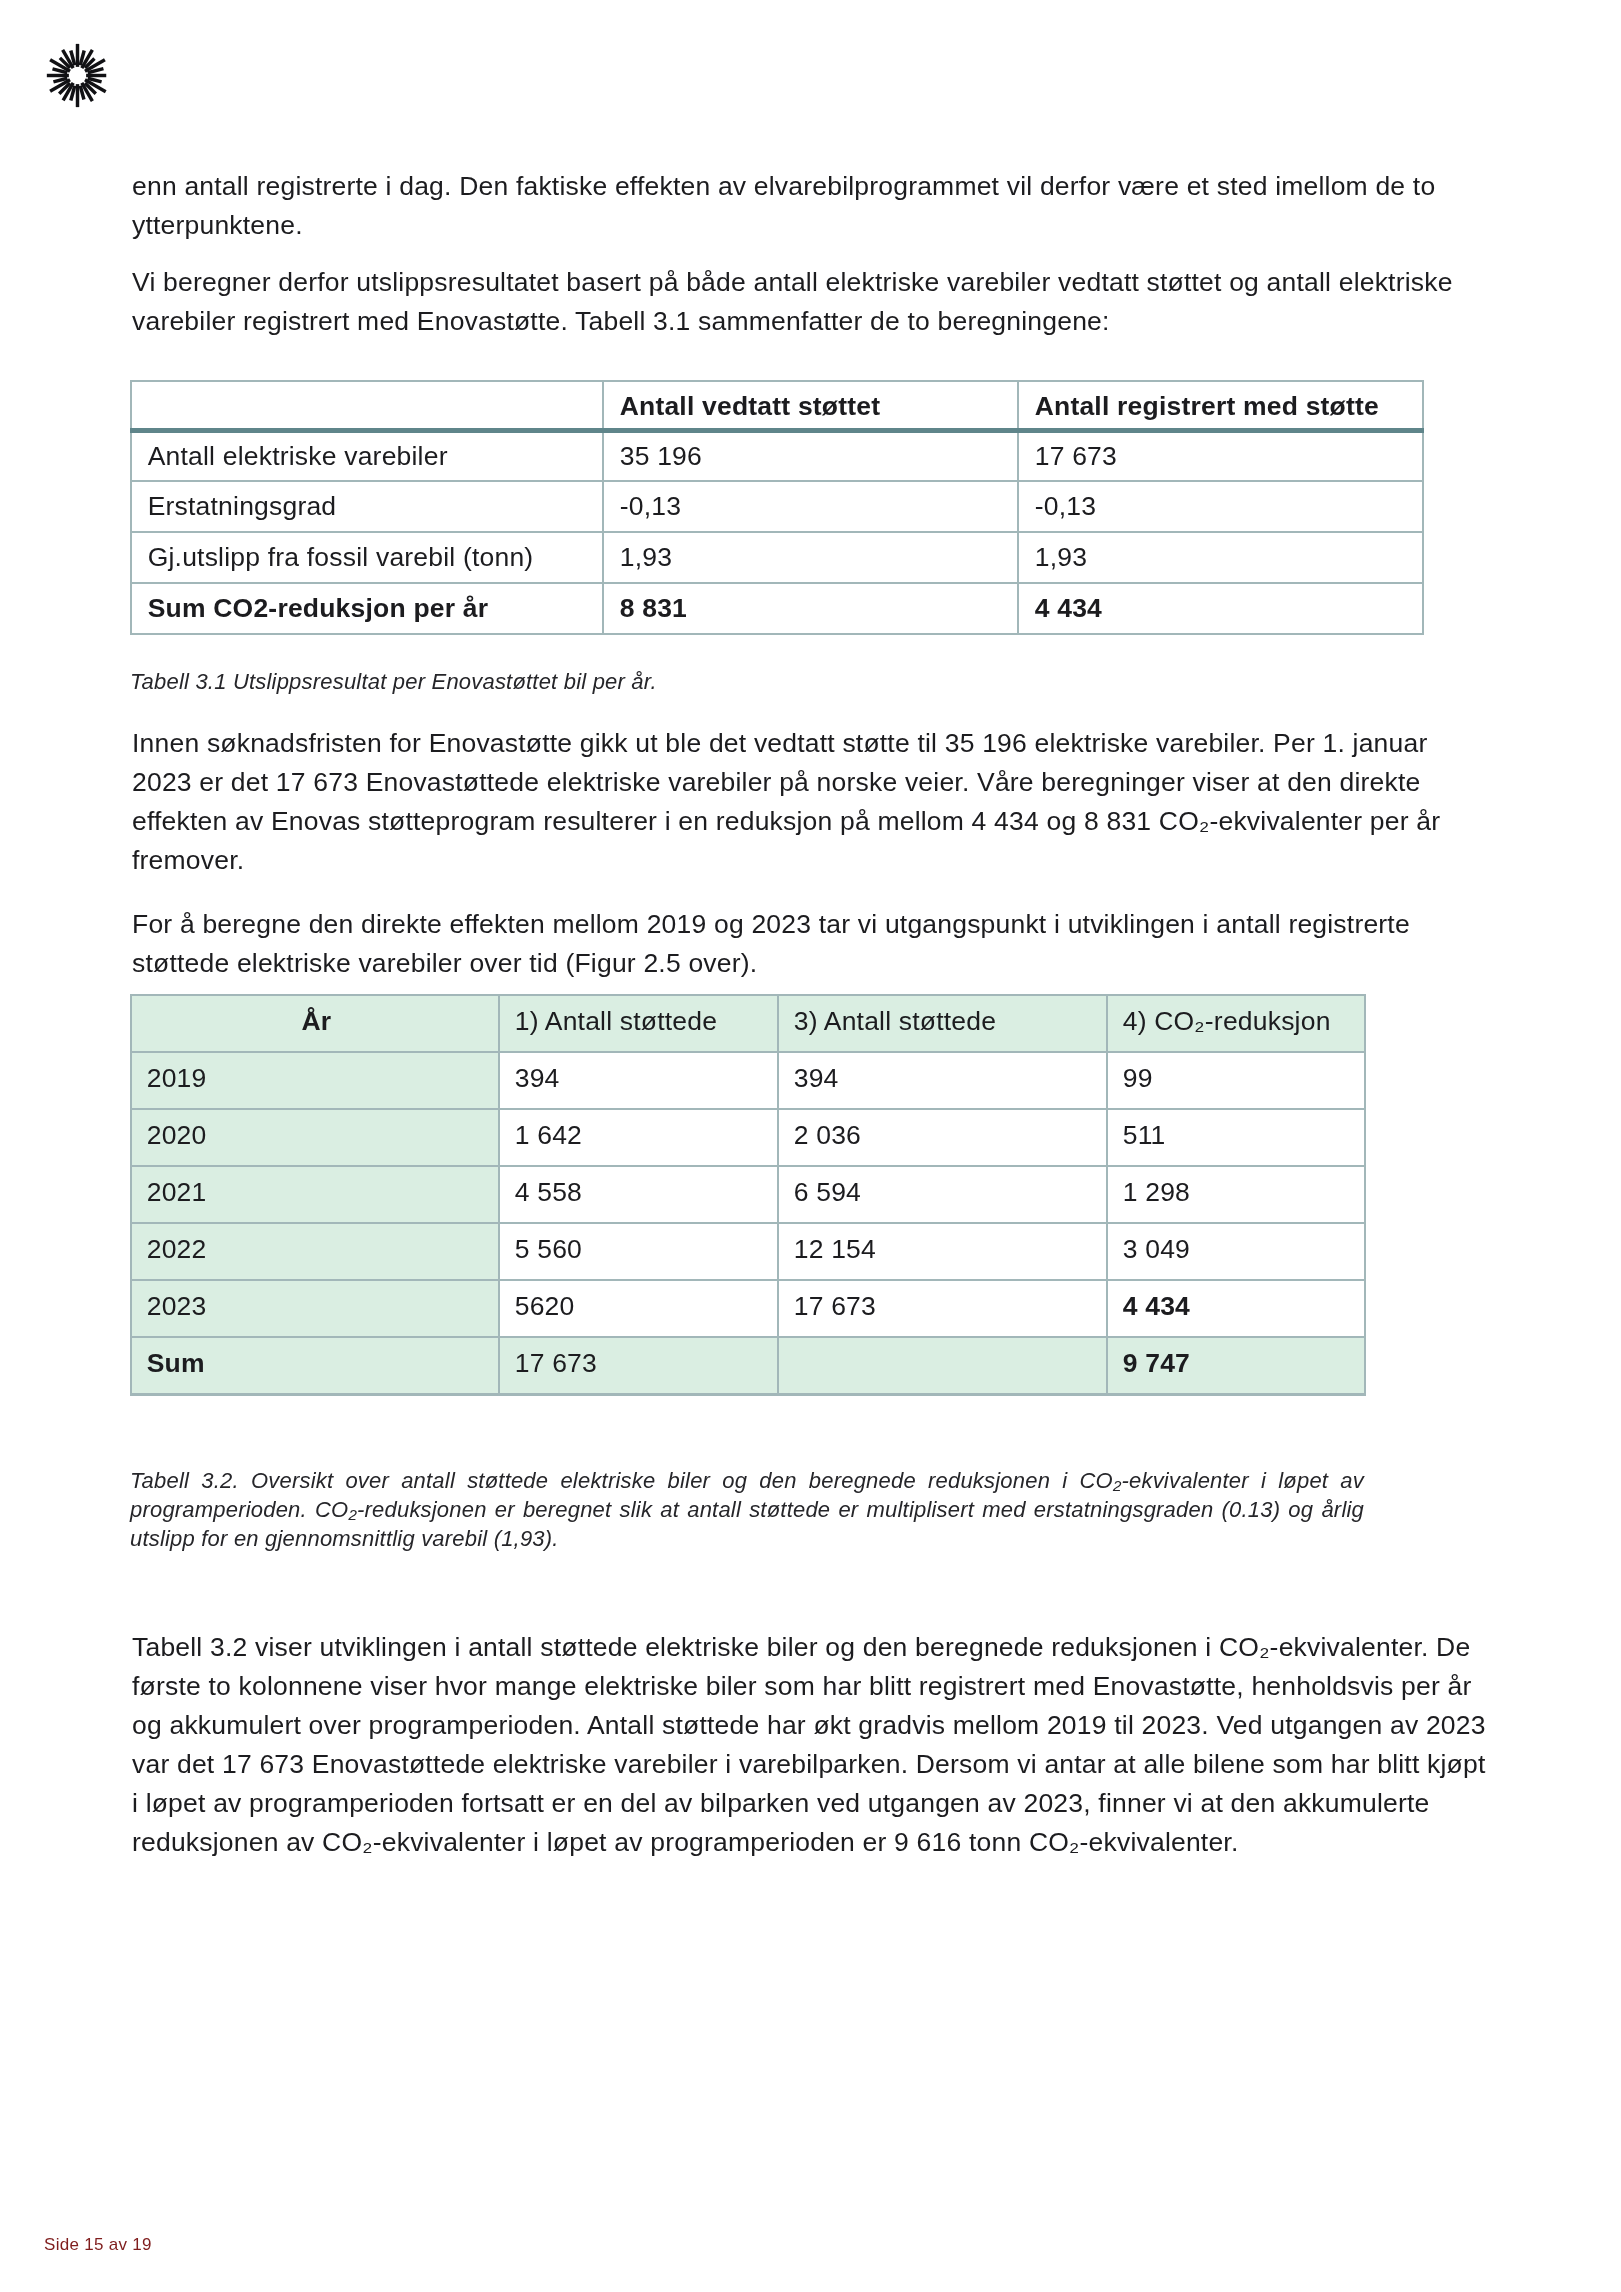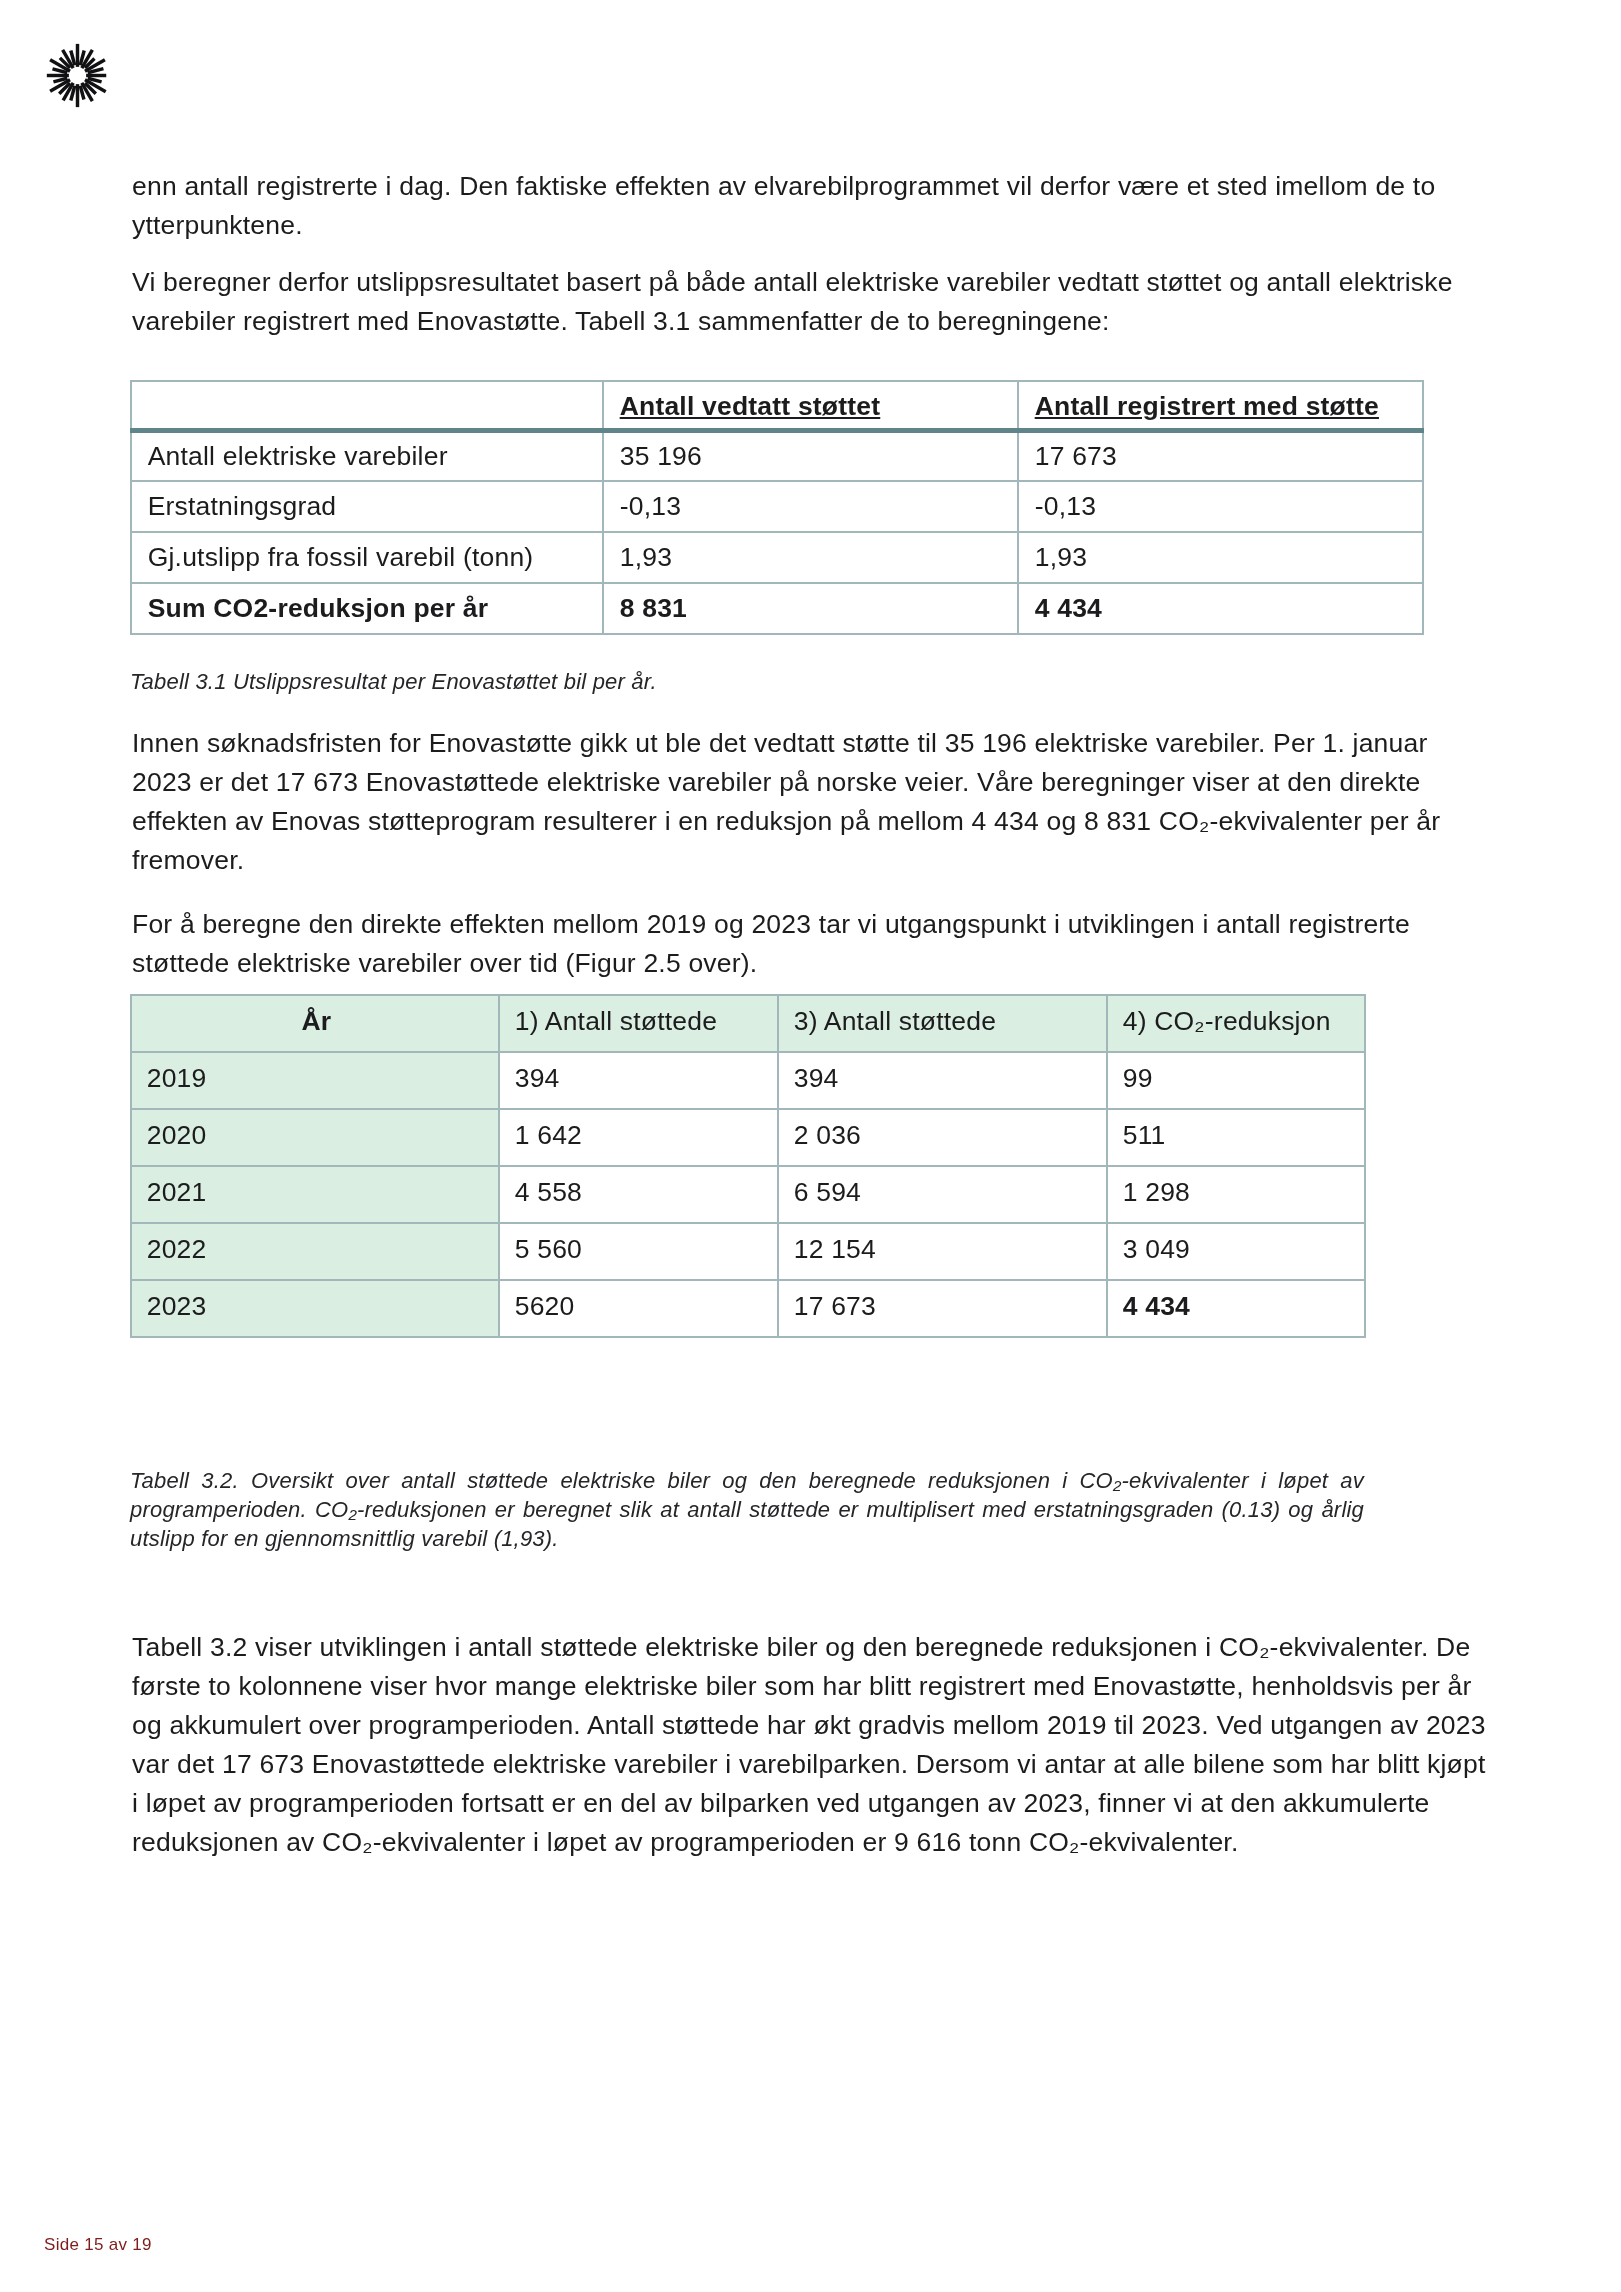--- a/index.html
+++ b/index.html
@@ -33,21 +33,21 @@
   #c2{top:1466px;width:1234px;text-align:justify;}
   table{border-collapse:collapse;table-layout:fixed;}
   th,td{box-sizing:border-box;}
   
   .t1{position:absolute;left:130px;top:380px;width:1292px;}
   .t1 th,.t1 td{
     border:2px solid var(--border-light);
     font-size:26.5px;text-align:left;vertical-align:top;
     padding:8.8px 13.7px 0 15.7px;font-weight:normal;letter-spacing:0.2px;
   }
-  .t1 tr.head{height:49px;text-decoration:underline;}
+  .t1 tr.head{height:49px;}
   .t1 tr.head th{font-weight:bold;border-bottom:5.9px solid var(--border-dark);}
   .t1 tr.r{height:51px;}
   .t1 tr.sum td,.t1 tr.sum th{font-weight:bold;}
   
   .t2{position:absolute;left:130px;top:994px;width:1234px;}
   .t2 th,.t2 td{
     border:2px solid var(--border-light);
     font-size:26.5px;text-align:left;vertical-align:top;
     padding:9.8px 11.8px 0 14.7px;font-weight:normal;letter-spacing:0.2px;
   }
@@ -182,20 +182,26 @@
       <td>5 560</td>
       <td>12 154</td>
       <td>3 049</td>
     </tr>
     <tr>
       <th class="yr">2023</th>
       <td>5620</td>
       <td>17 673</td>
       <td class="b">4 434</td>
     </tr>
+    <tr class="sum">
+      <th>Sum</th>
+      <td>17 673</td>
+      <td></td>
+      <td class="b">9 747</td>
+    </tr>
   </tbody>
     </table>
   <p id="c2" class="caption">Tabell 3.2. Oversikt over antall støttede elektriske biler og den beregnede reduksjonen i CO₂-ekvivalenter i løpet av programperioden. CO₂-reduksjonen er beregnet slik at antall støttede er multiplisert med erstatningsgraden (0.13) og årlig utslipp for en gjennomsnittlig varebil (1,93).</p>
 
   <p id="p5" class="body">Tabell 3.2 viser utviklingen i antall støttede elektriske biler og den beregnede reduksjonen i CO₂-ekvivalenter. De første to kolonnene viser hvor mange elektriske biler som har blitt registrert med Enovastøtte, henholdsvis per år og akkumulert over programperioden. Antall støttede har økt gradvis mellom 2019 til 2023. Ved utgangen av 2023 var det 17 673 Enovastøttede elektriske varebiler i varebilparken. Dersom vi antar at alle bilene som har blitt kjøpt i løpet av programperioden fortsatt er en del av bilparken ved utgangen av 2023, finner vi at den akkumulerte reduksjonen av CO₂-ekvivalenter i løpet av programperioden er 9 616 tonn CO₂-ekvivalenter.</p>
 
   <p class="footer">Side 15 av 19</p>
 
 </div>
 

